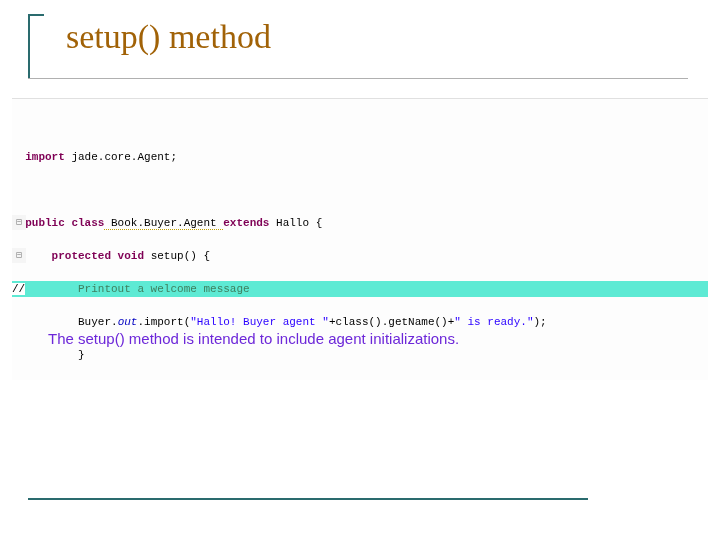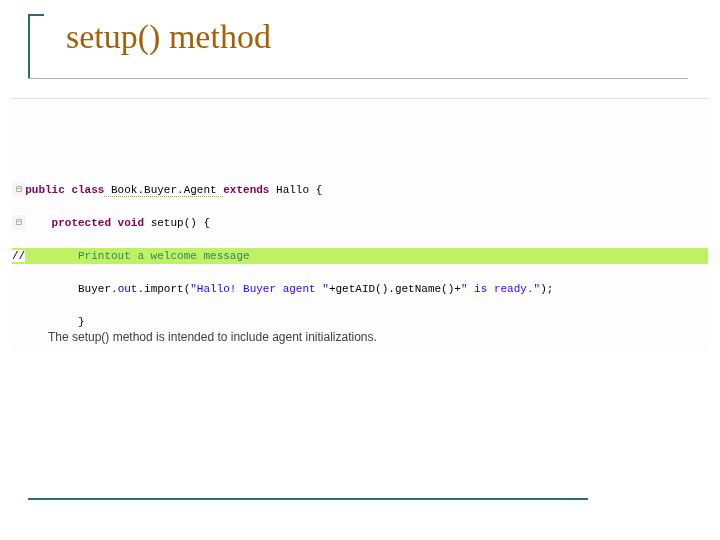--- a/index.html
+++ b/index.html
@@ -53,55 +53,56 @@
     font-family: "Courier New", monospace;
     font-size: 11px;
     line-height: 1.5;
     white-space: pre;
     background: #fdfdfd;
     border-top: 1px solid #e0e0e0;
   }
   .kw { color: #7f0055; font-weight: bold; }
   .underline-err { border-bottom: 1px dotted #c0a000; margin-top: 8px; }
   .comment-bg {
-    background: #bef264;
+    background: #5eead4;
     color: #3f7f5f;
   }
-  .it { color: #0000c0; }
+  .it { font-style: italic; color: #0000c0; }
   .str { color: #2a00ff; }
   .gutter-mark {
     position: absolute;
     left: 0;
     color: #999;
     font-size: 10px;
     background: #f5f5f5;
     width: 14px;
     text-align: center;
   }
   .description {
     position: absolute;
     left: 48px;
     top: 330px;
-    font-size: 12px;
-    color: #404040;
+    font-size: 15px;
+    color: #6d28d9;
   }
 </style>
 </head>
 <body>
 
 <div class="slide-border-top"></div>
 
 <div class="title">setup() method</div>
 <div class="title-underline"></div>
 
 <div class="code-block">
 <div>&nbsp;</div>
+<div>  <span class="kw">import</span><span> jade.core.Agent;</span></div>
 <div>&nbsp;</div>
 <div><span class="gutter-mark">⊟</span>  <span class="kw">public class</span><span class="underline-err"> Book.Buyer.Agent </span><span class="kw">extends</span><span> Hallo {</span></div>
 <div><span class="gutter-mark">⊟</span>  <span class="kw">    protected void</span><span> setup() {</span></div>
 <div class="comment-bg"><span style="color:#000;background:#fff">//</span><span>        Printout a welcome message</span></div>
-<div>  <span>        Buyer.</span><span class="it">out</span><span>.import(</span><span class="str">"Hallo! Buyer agent "</span><span>+getAID().getName()+</span><span class="str">" is ready."</span><span>);</span></div>
+<div>  <span>        Buyer.</span><span class="it">out</span><span>.import(</span><span class="str">"Hallo! Buyer agent "</span><span>+class().getName()+</span><span class="str">" is ready."</span><span>);</span></div>
 <div>  <span>        }</span></div>
 </div>
 
 <div class="description">The setup() method is intended to include agent initializations.</div>
 
 <div class="slide-border-bottom"></div>
 
 </body></html>

